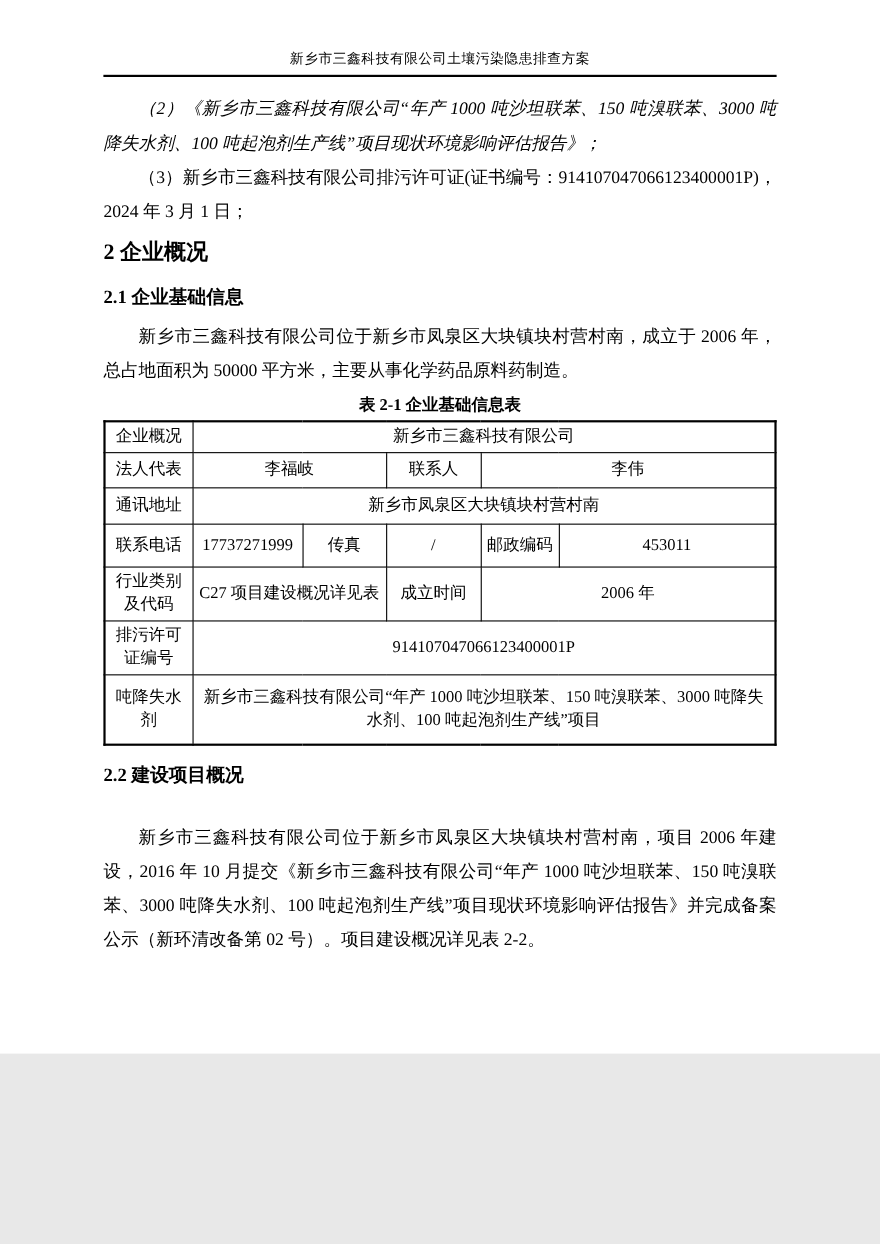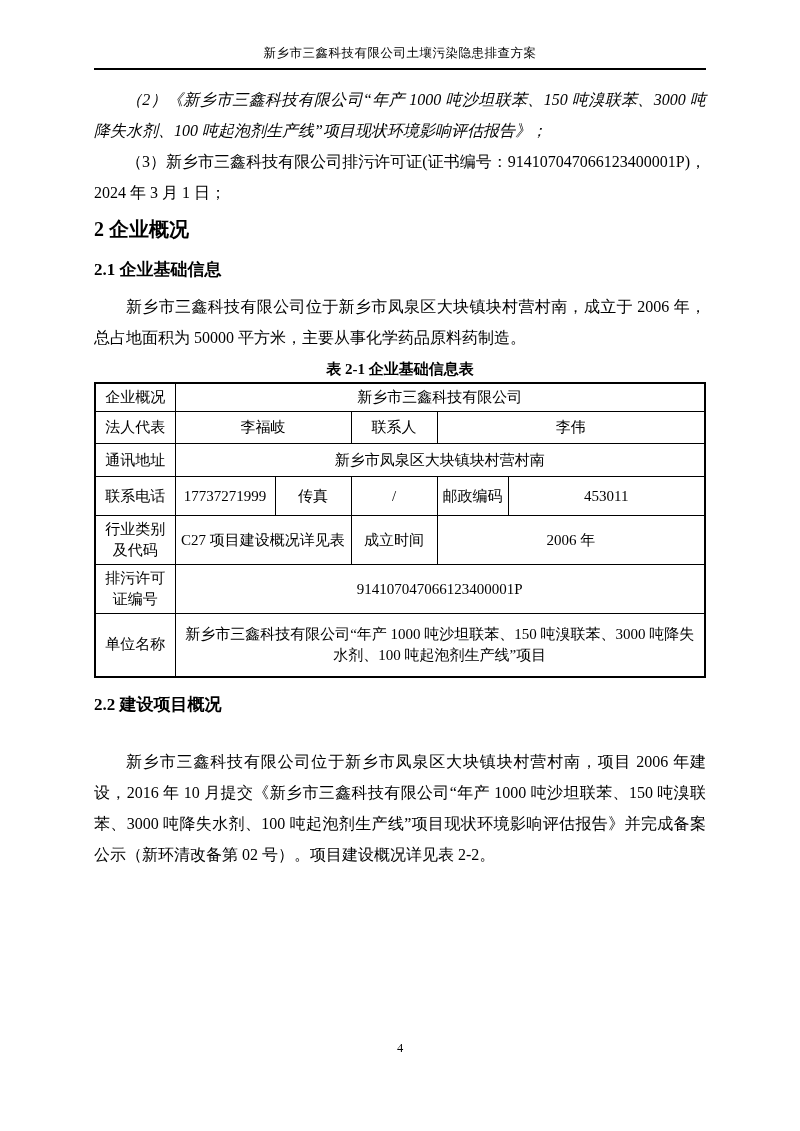--- a/index.html
+++ b/index.html
@@ -1,20 +1,20 @@
 <!DOCTYPE html>
 <html><head>
 <meta charset="utf-8">
 <style>
   * { margin: 0; padding: 0; box-sizing: border-box; }
   html, body { background: #e8e8e8; }
   .page {
     position: relative;
     width: 800px;
-    height: 1131px;
+    height: 958px;
     margin: 0 auto;
     background: #ffffff;
     color: #000000;
     font-family: "Liberation Serif", "DejaVu Serif", serif;
     overflow: hidden;
   }
   .doc-header {
     margin: 0 94px;
     padding-top: 45px;
     padding-bottom: 6px;
@@ -147,21 +147,21 @@
           <td>行业类别及代码</td>
           <td colspan="2">C27 项目建设概况详见表</td>
           <td>成立时间</td>
           <td colspan="2">2006 年</td>
         </tr>
         <tr class="r6">
           <td>排污许可证编号</td>
           <td colspan="5">914107047066123400001P</td>
         </tr>
         <tr class="r7">
-          <td>单位名称</td>
+          <td>吨降失水剂</td>
           <td colspan="5">新乡市三鑫科技有限公司“年产 1000 吨沙坦联苯、150 吨溴联苯、3000 吨降失水剂、100 吨起泡剂生产线”项目</td>
         </tr>
       </tbody>
     </table>
 
     <h2 class="h2 h2-after-table">2.2 建设项目概况</h2>
 
     <p class="para para-22">新乡市三鑫科技有限公司位于新乡市凤泉区大块镇块村营村南，项目 2006 年建设，2016 年 10 月提交《新乡市三鑫科技有限公司“年产 1000 吨沙坦联苯、150 吨溴联苯、3000 吨降失水剂、100 吨起泡剂生产线”项目现状环境影响评估报告》并完成备案公示（新环清改备第 02 号）。项目建设概况详见表 2-2。</p>
 
   </main>

